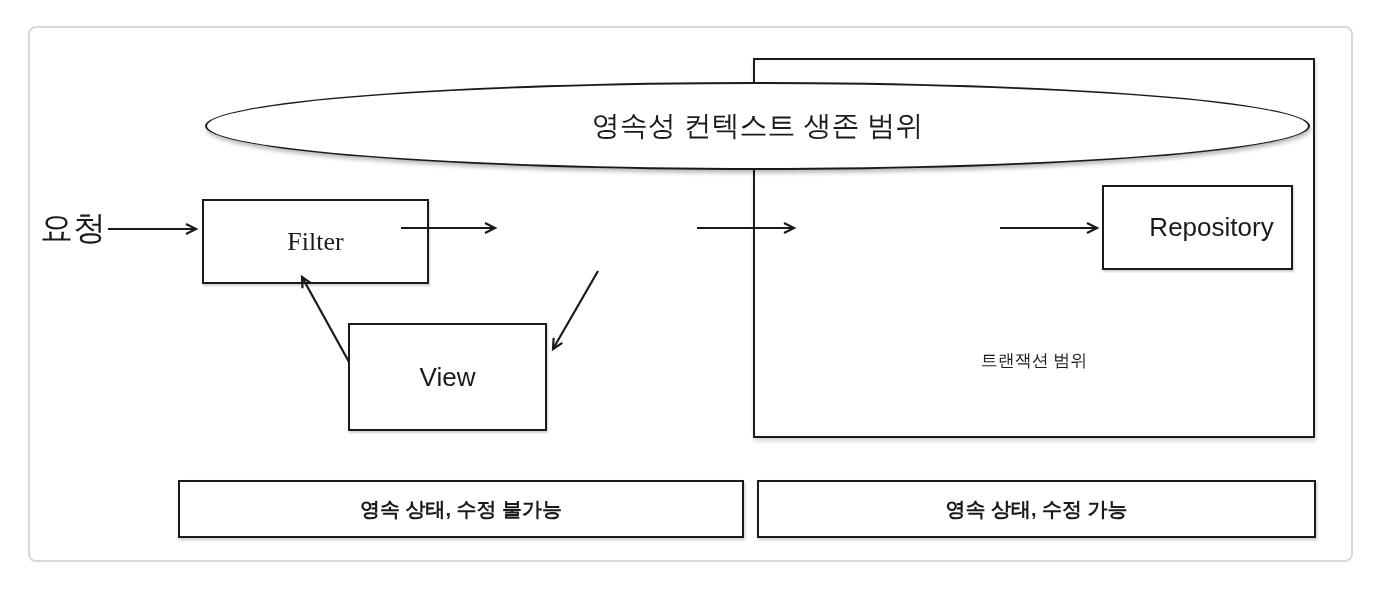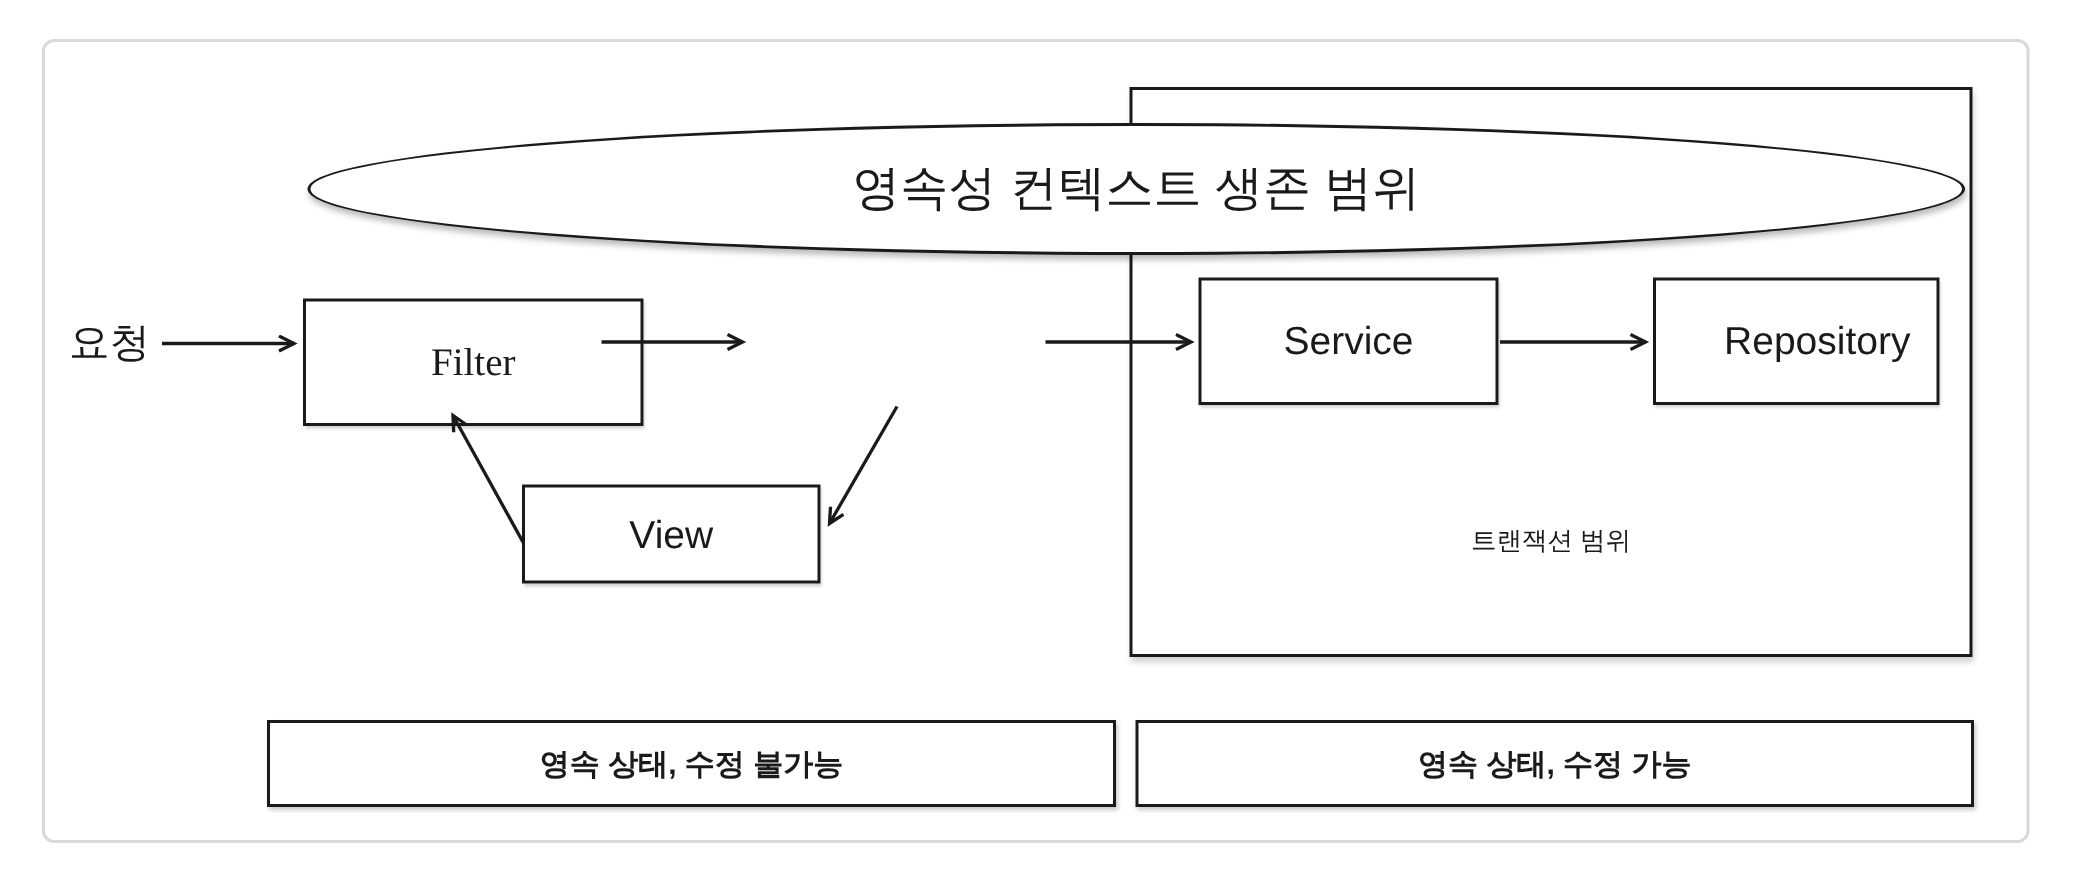--- a/index.html
+++ b/index.html
@@ -39,44 +39,44 @@
   }
   .scope-ellipse{
     position:absolute;
     left:205px;top:82px;
     width:1105px;height:88px;
     border:2px solid var(--line);
     border-radius:50%;
     background:var(--bg);
     box-shadow:1px 3px 4px rgba(0,0,0,0.28);
     display:flex;align-items:center;justify-content:center;
-    font-size:32px;
+    font-size:28px;
     z-index:2;
   }
   .node{
     position:absolute;
     border:2px solid var(--line);
     background:var(--bg);
     box-shadow:1px 2px 2px rgba(0,0,0,0.18);
     display:flex;flex-direction:column;align-items:center;justify-content:center;
     font-size:26px;
     line-height:31px;
     text-align:center;
     z-index:3;
   }
   .node-filter{left:202px;top:199px;width:227px;height:85px;font-family:Liberation Serif, serif;}
   .node-controller{left:500px;top:185px;width:196px;height:85px;}
   .node-service{left:799px;top:185px;width:200px;height:85px;}
   .node-repository{left:1102px;top:185px;width:191px;height:85px;padding-left:28px;}
-  .node-view{left:348px;top:323px;width:199px;height:66px;justify-content:center;}
+  .node-view{left:348px;top:323px;width:199px;height:108px;justify-content:center;}
   .request-label{
     position:absolute;
     left:40px;top:211px;
     width:66px;height:34px;
-    font-size:27px;
+    font-size:33px;
     display:flex;align-items:center;justify-content:center;
     z-index:3;
     font-family:Liberation Serif, serif;
   }
   .txn-label{
     position:absolute;
     left:753px;top:349px;
     width:562px;
     text-align:center;
     font-size:17px;
@@ -119,23 +119,20 @@
     <span>영속성 컨텍스트 생존 범위</span>
   </div>
 
   <div class="request-label">요청</div>
 
   <div class="node node-filter">
     <span>Filter</span>
   </div>
 
 
-  <div class="node node-service">
-    <span>Service</span>
-  </div>
 
   <div class="node node-repository">
     <span>Repository</span>
   </div>
 
   <div class="node node-view">
     <span>View</span>
   </div>
 
   <div class="txn-label">트랜잭션 범위</div>

